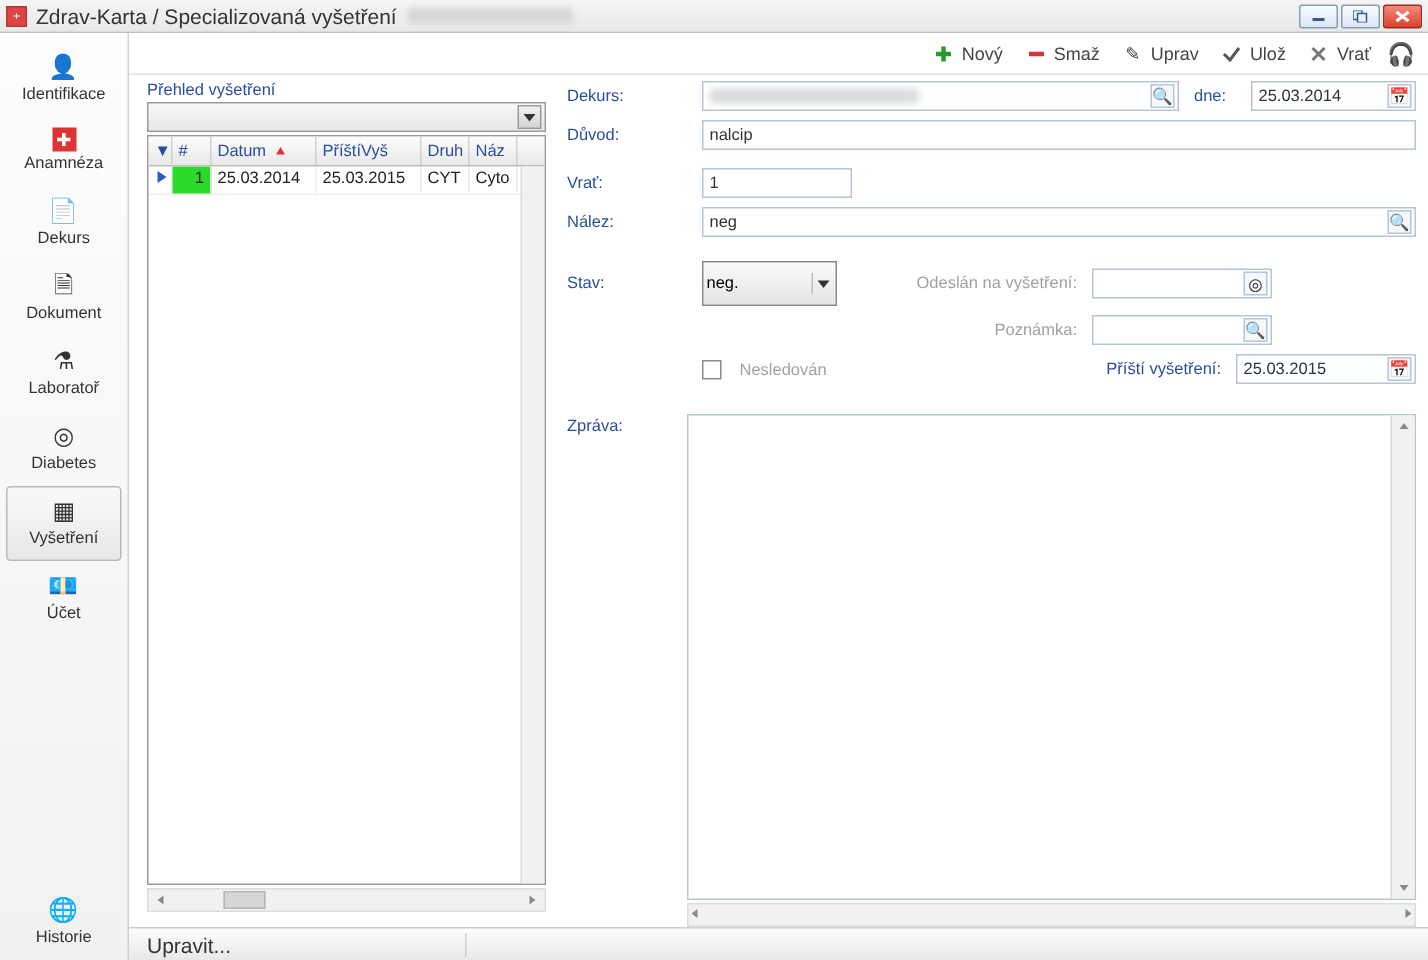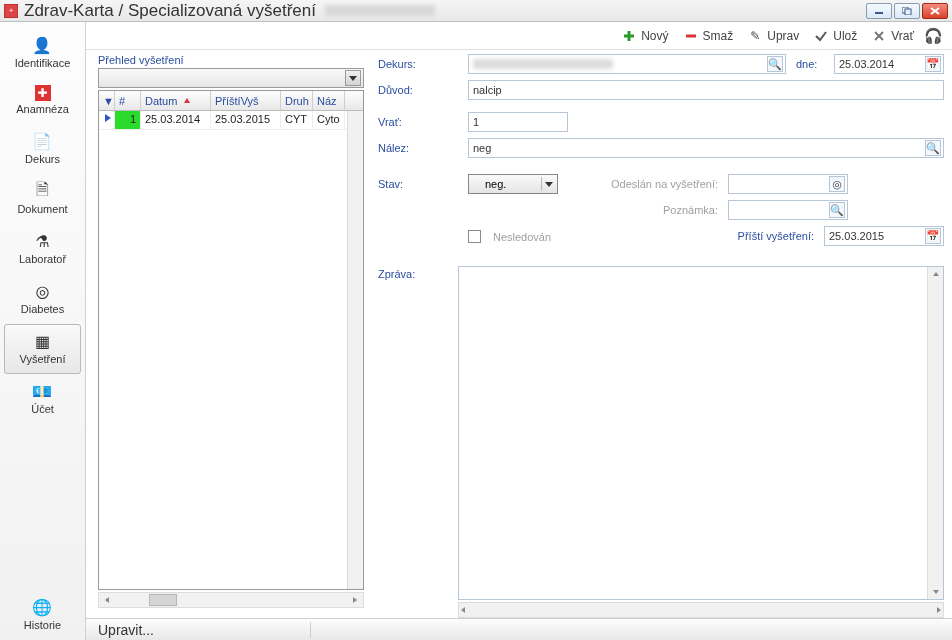--- a/index.html
+++ b/index.html
@@ -27,21 +27,21 @@
     align-items: center;
     padding: 0 4px;
   }
   .titlebar .app-icon {
     width: 14px; height: 14px;
     background: #d44;
     border: 1px solid #b33;
     margin-right: 6px;
     font-size: 8px; color: #fff; text-align: center; line-height: 12px;
   }
-  .titlebar .title { color: #333; font-size: 17px; }
+  .titlebar .title { color: #333; font-size: 14px; }
   .titlebar .blurred {
     display: inline-block;
     width: 110px; height: 11px;
     background: #d7d7d8;
     filter: blur(2px);
     margin-left: 4px;
     border-radius: 3px;
   }
   .titlebar .win-controls {
     margin-left: auto;
@@ -247,25 +247,25 @@
   .input .end-btn {
     width: 16px; height: 16px;
     display:flex; align-items:center; justify-content:center;
     border:1px solid #b6c5d8; background:#f4f7fc;
   }
   .input.blurred-content .blur {
     display:inline-block; width: 140px; height: 10px;
     background:#dcdcdc; filter: blur(2px); border-radius: 3px;
   }
   .select {
-    height: 20px;
+    height: 30px;
     border: 1px solid #888;
     background: linear-gradient(to bottom,#fafafa,#e4e4e4);
     display:flex; align-items:center; justify-content:space-between;
-    padding: 0 2px 0 16px; font-size:11px; width:90px;
+    padding: 0 2px 0 2px; font-size:11px; width:90px;
   }
   .select .sarrow {
     width:14px; height:14px; display:flex; align-items:center; justify-content:center;
     border-left:1px solid #bbb;
   }
   .checkbox {
     width: 13px; height: 13px; border:1px solid #8a8a8a; background:#fff;
     margin-right: 4px;
   }
   .form-sub { display:flex; align-items:flex-end; gap: 8px; }

